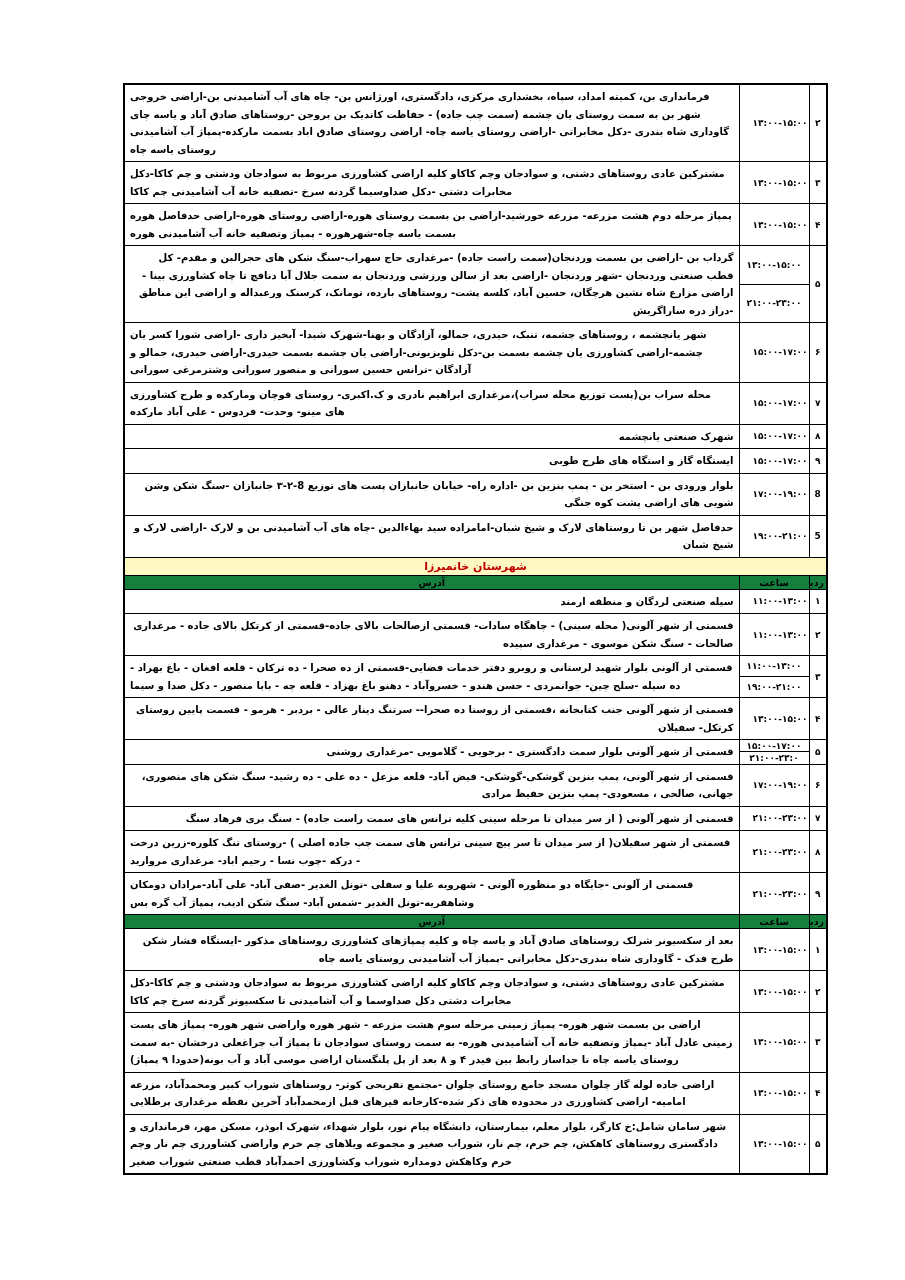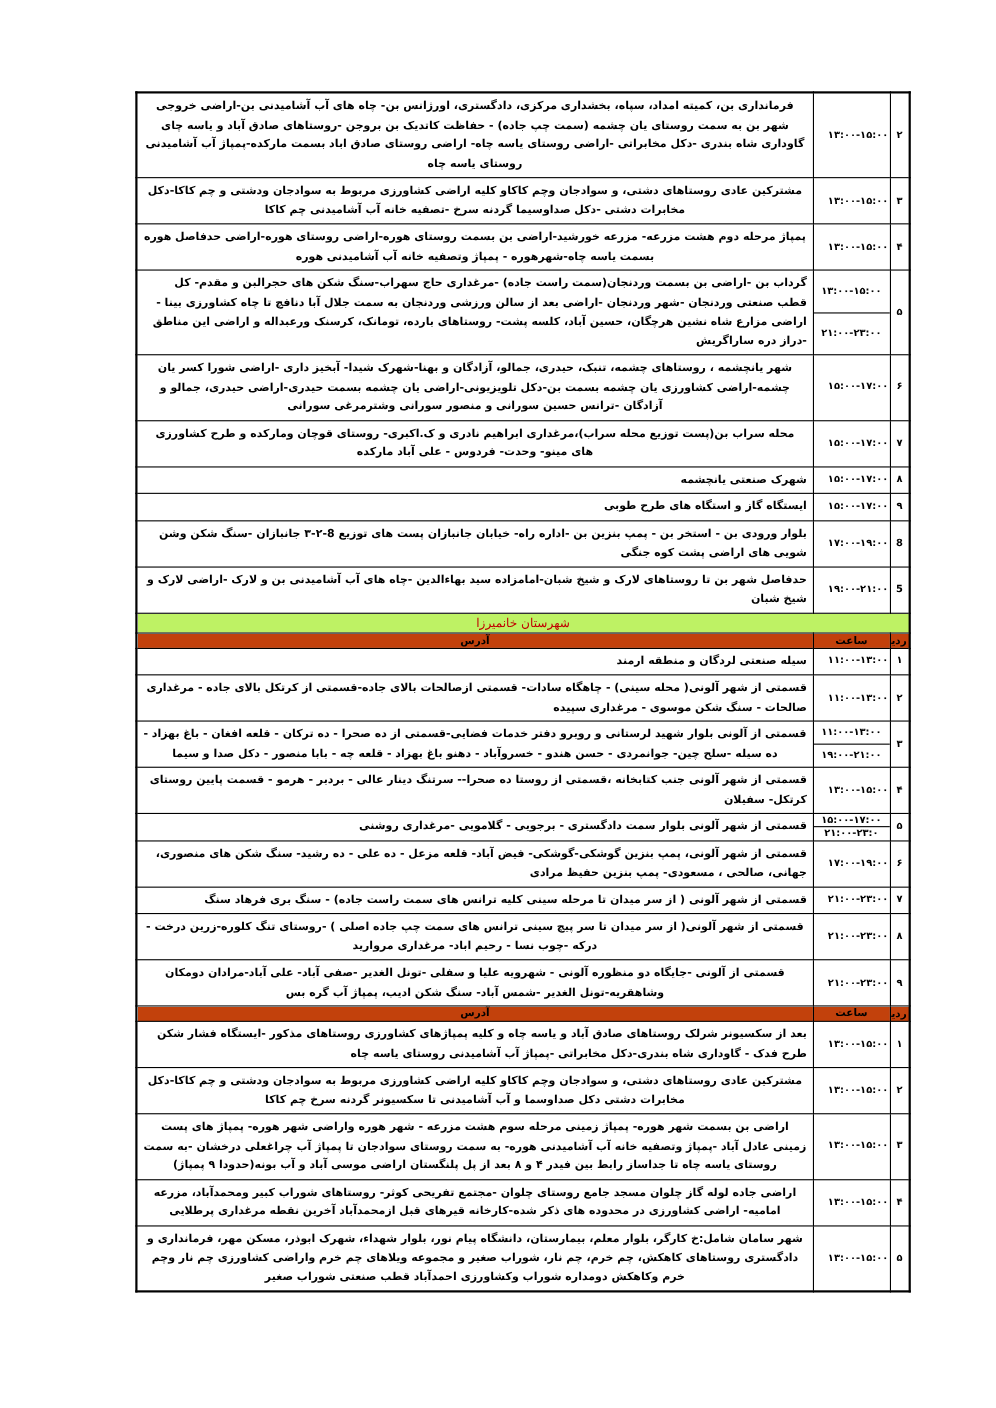--- a/index.html
+++ b/index.html
@@ -13,39 +13,39 @@
     border-collapse:collapse;table-layout:fixed;direction:rtl;
     border:2px solid #000;
   }
   table.sched td{
     border:1px solid #000;vertical-align:middle;color:#000;
     overflow:hidden;
   }
   td.addr{
     font-size:10px;font-weight:bold;line-height:1.75;padding:3px 5px;
   }
-  td.addr.align-right{text-align:center;}
+  td.addr.align-right{text-align:left;}
   td.addr.align-center{}
   td.time{
     font-size:9px;font-weight:bold;text-align:right;padding:0;position:relative;
     white-space:nowrap;
   }
   td.time .single{padding:2px 1px;}
   td.time .stack{position:absolute;inset:0;display:flex;flex-direction:column;}
   td.time .stack > div{flex:1;display:flex;align-items:center;justify-content:center;}
   td.time .stack > div + div{border-top:1px solid #000;}
   td.num{
     font-size:9px;font-weight:bold;text-align:center;padding:0;white-space:nowrap;
   }
   tr.sec-title td{
-    background:#bef264;color:#C00000;text-align:center;font-weight:normal;
+    background:#fef9c3;color:#C00000;text-align:center;font-weight:bold;
     font-size:11px;padding:2px 4px;
   }
   tr.col-head td{
-    background:#c2410c;color:#000;text-align:center;font-weight:bold;
+    background:#15803d;color:#000;text-align:center;font-weight:bold;
     font-size:9.5px;padding:1px 2px;white-space:nowrap;
   }
 </style>
 </head>
 <body>
 
 <div class="page">
   <table class="sched">
     <colgroup>
       <col style="width:18px">
@@ -187,21 +187,21 @@
           <td class="time">
             <div class="single">۲۱:۰۰-۲۳:۰۰</div>
           </td>
           <td class="addr align-center">قسمتی از شهر آلونی ( از سر میدان تا مرحله سینی کلیه ترانس های سمت راست جاده) - سنگ بری فرهاد سنگ</td>
         </tr>
         <tr>
           <td class="num">۸</td>
           <td class="time">
             <div class="single">۲۱:۰۰-۲۳:۰۰</div>
           </td>
-          <td class="addr align-right">قسمتی از شهر آلونی( از سر میدان تا سر پیچ سینی ترانس های سمت چپ جاده اصلی ) -روستای تنگ کلوره-زرین درخت - درکه -چوب نسا - رحیم اباد- مرغداری مروارید</td>
+          <td class="addr align-right">قسمتی از شهر سفیلان( از سر میدان تا سر پیچ سینی ترانس های سمت چپ جاده اصلی ) -روستای تنگ کلوره-زرین درخت - درکه -چوب نسا - رحیم اباد- مرغداری مروارید</td>
         </tr>
         <tr>
           <td class="num">۹</td>
           <td class="time">
             <div class="single">۲۱:۰۰-۲۳:۰۰</div>
           </td>
           <td class="addr align-right">قسمتی از آلونی -جایگاه دو منظوره آلونی - شهرویه علیا و سفلی -تونل الغدیر -صفی آباد- علی آباد-مرادان دومکان وشاهقریه-تونل الغدیر -شمس آباد- سنگ شکن ادیب، پمپاژ آب گره بس</td>
         </tr>
         <tr class="col-head">
           <td>ردیف</td>

